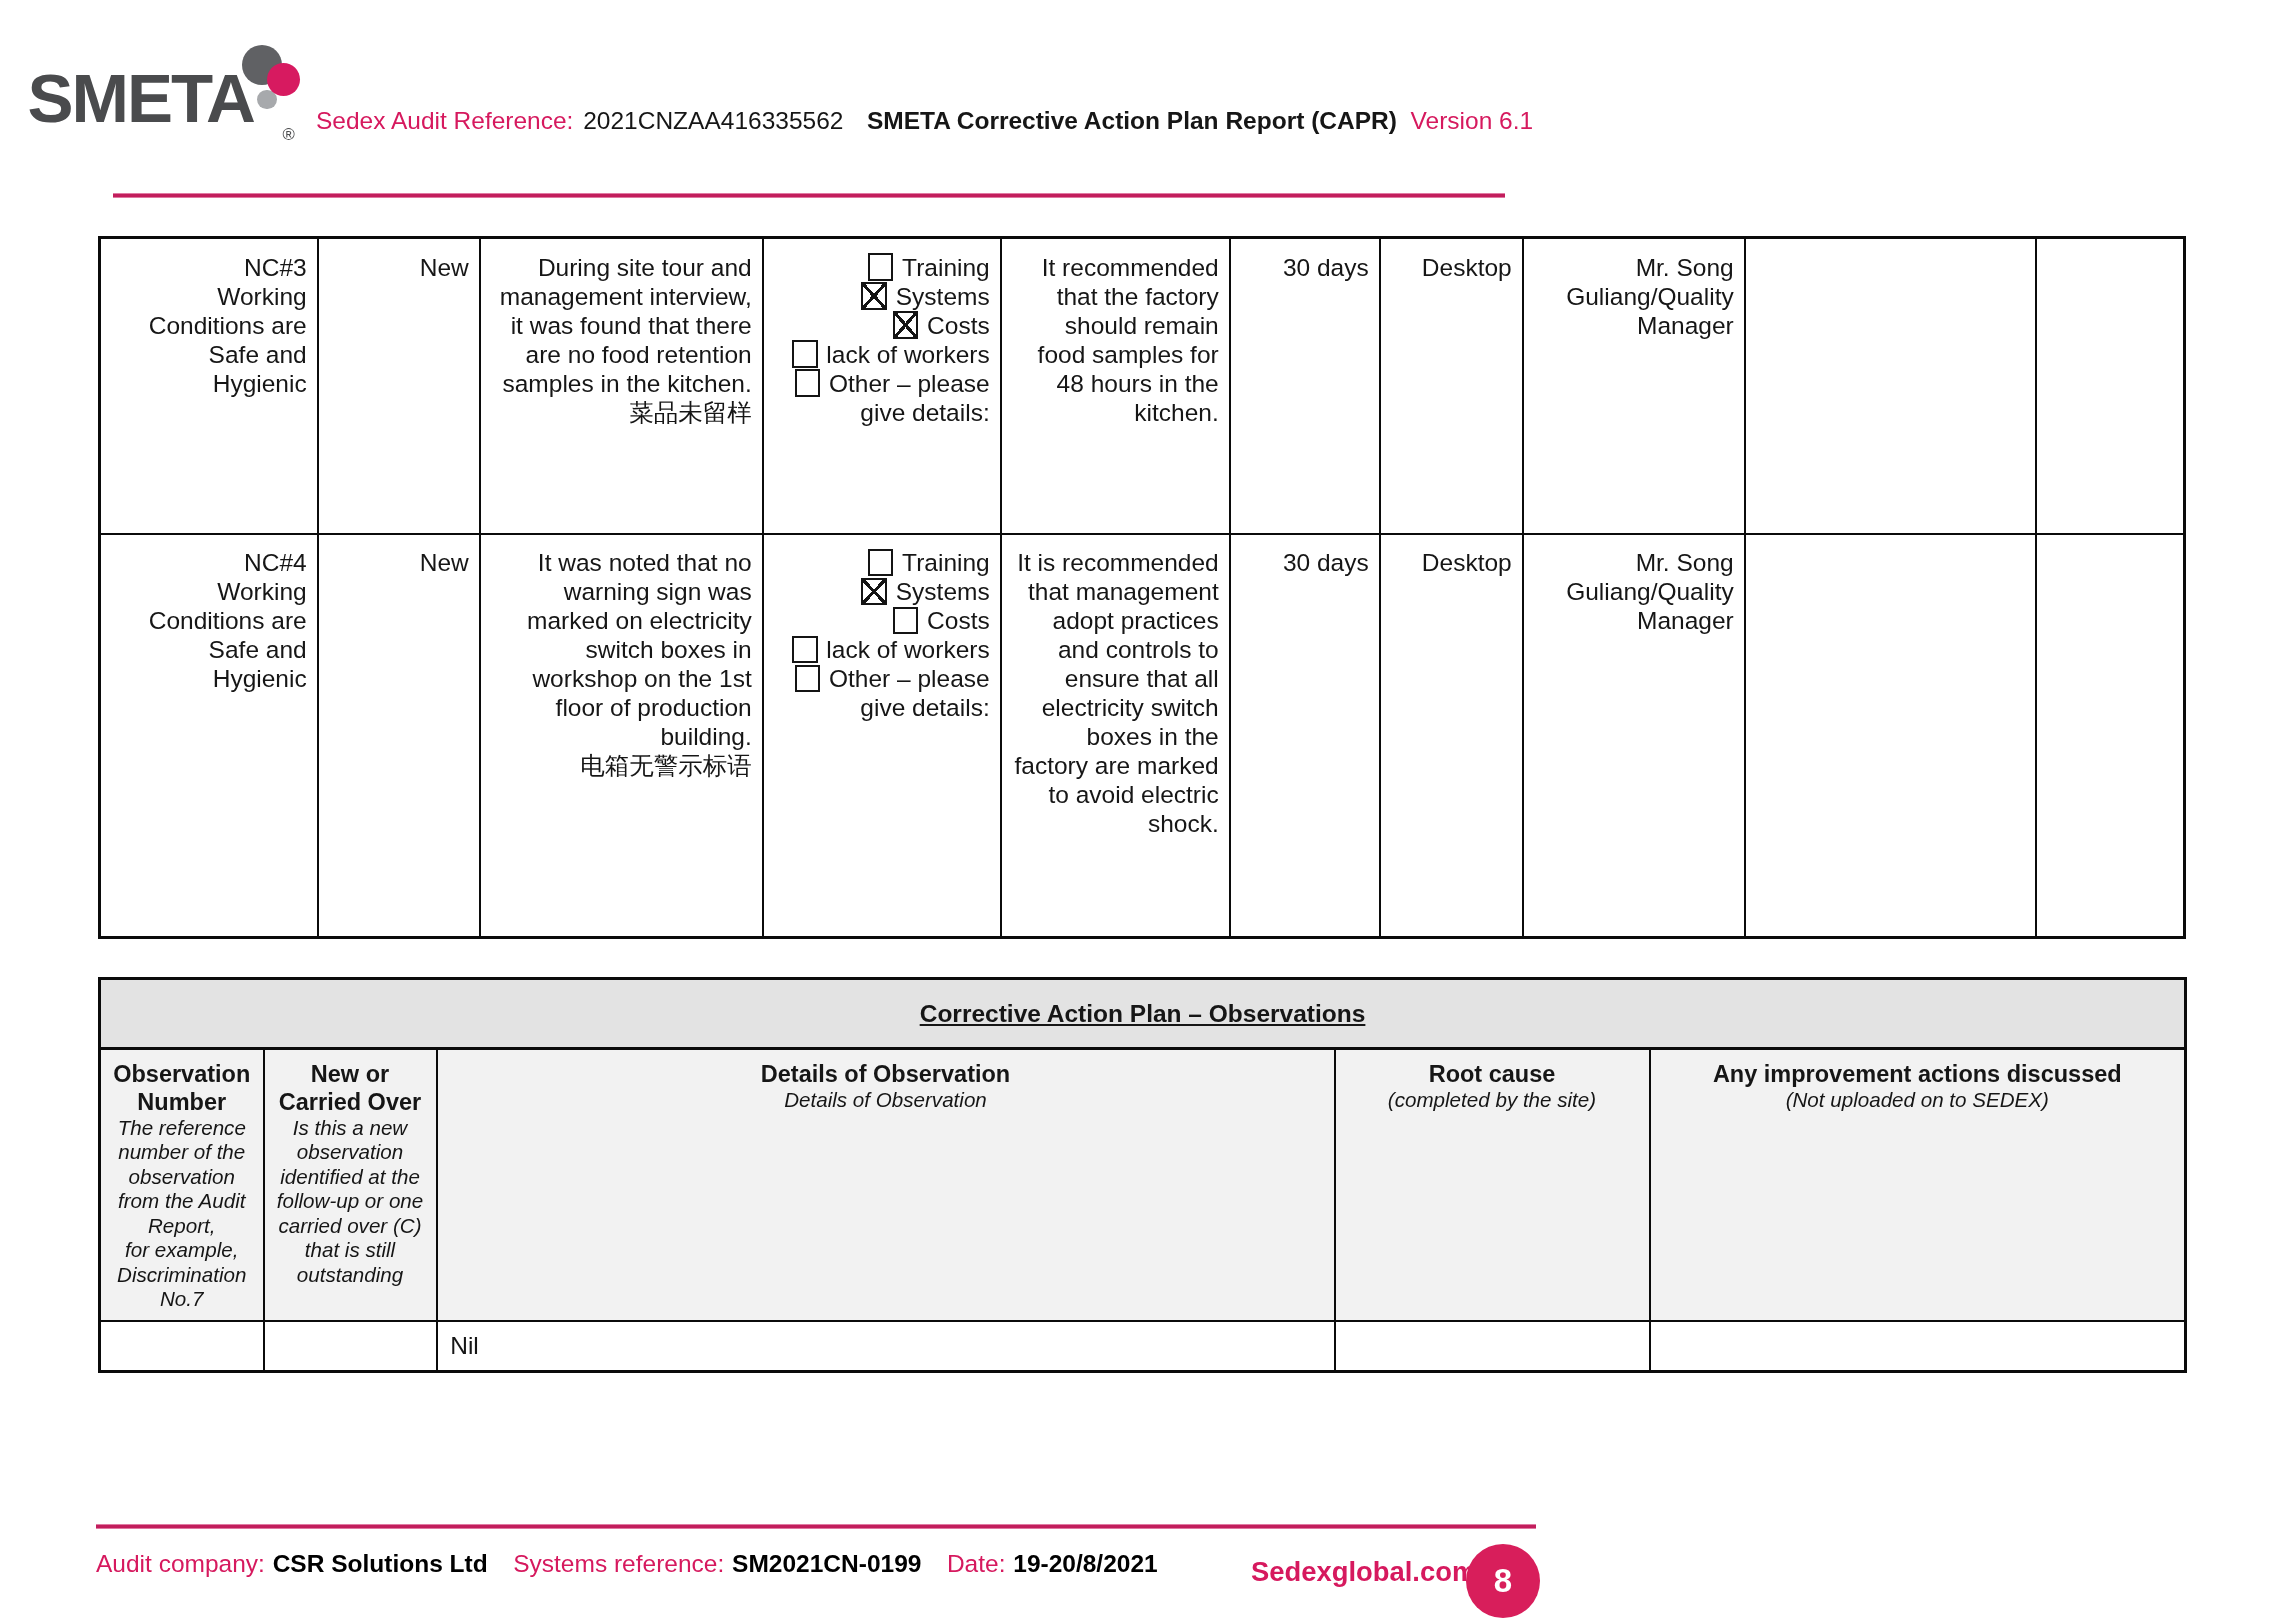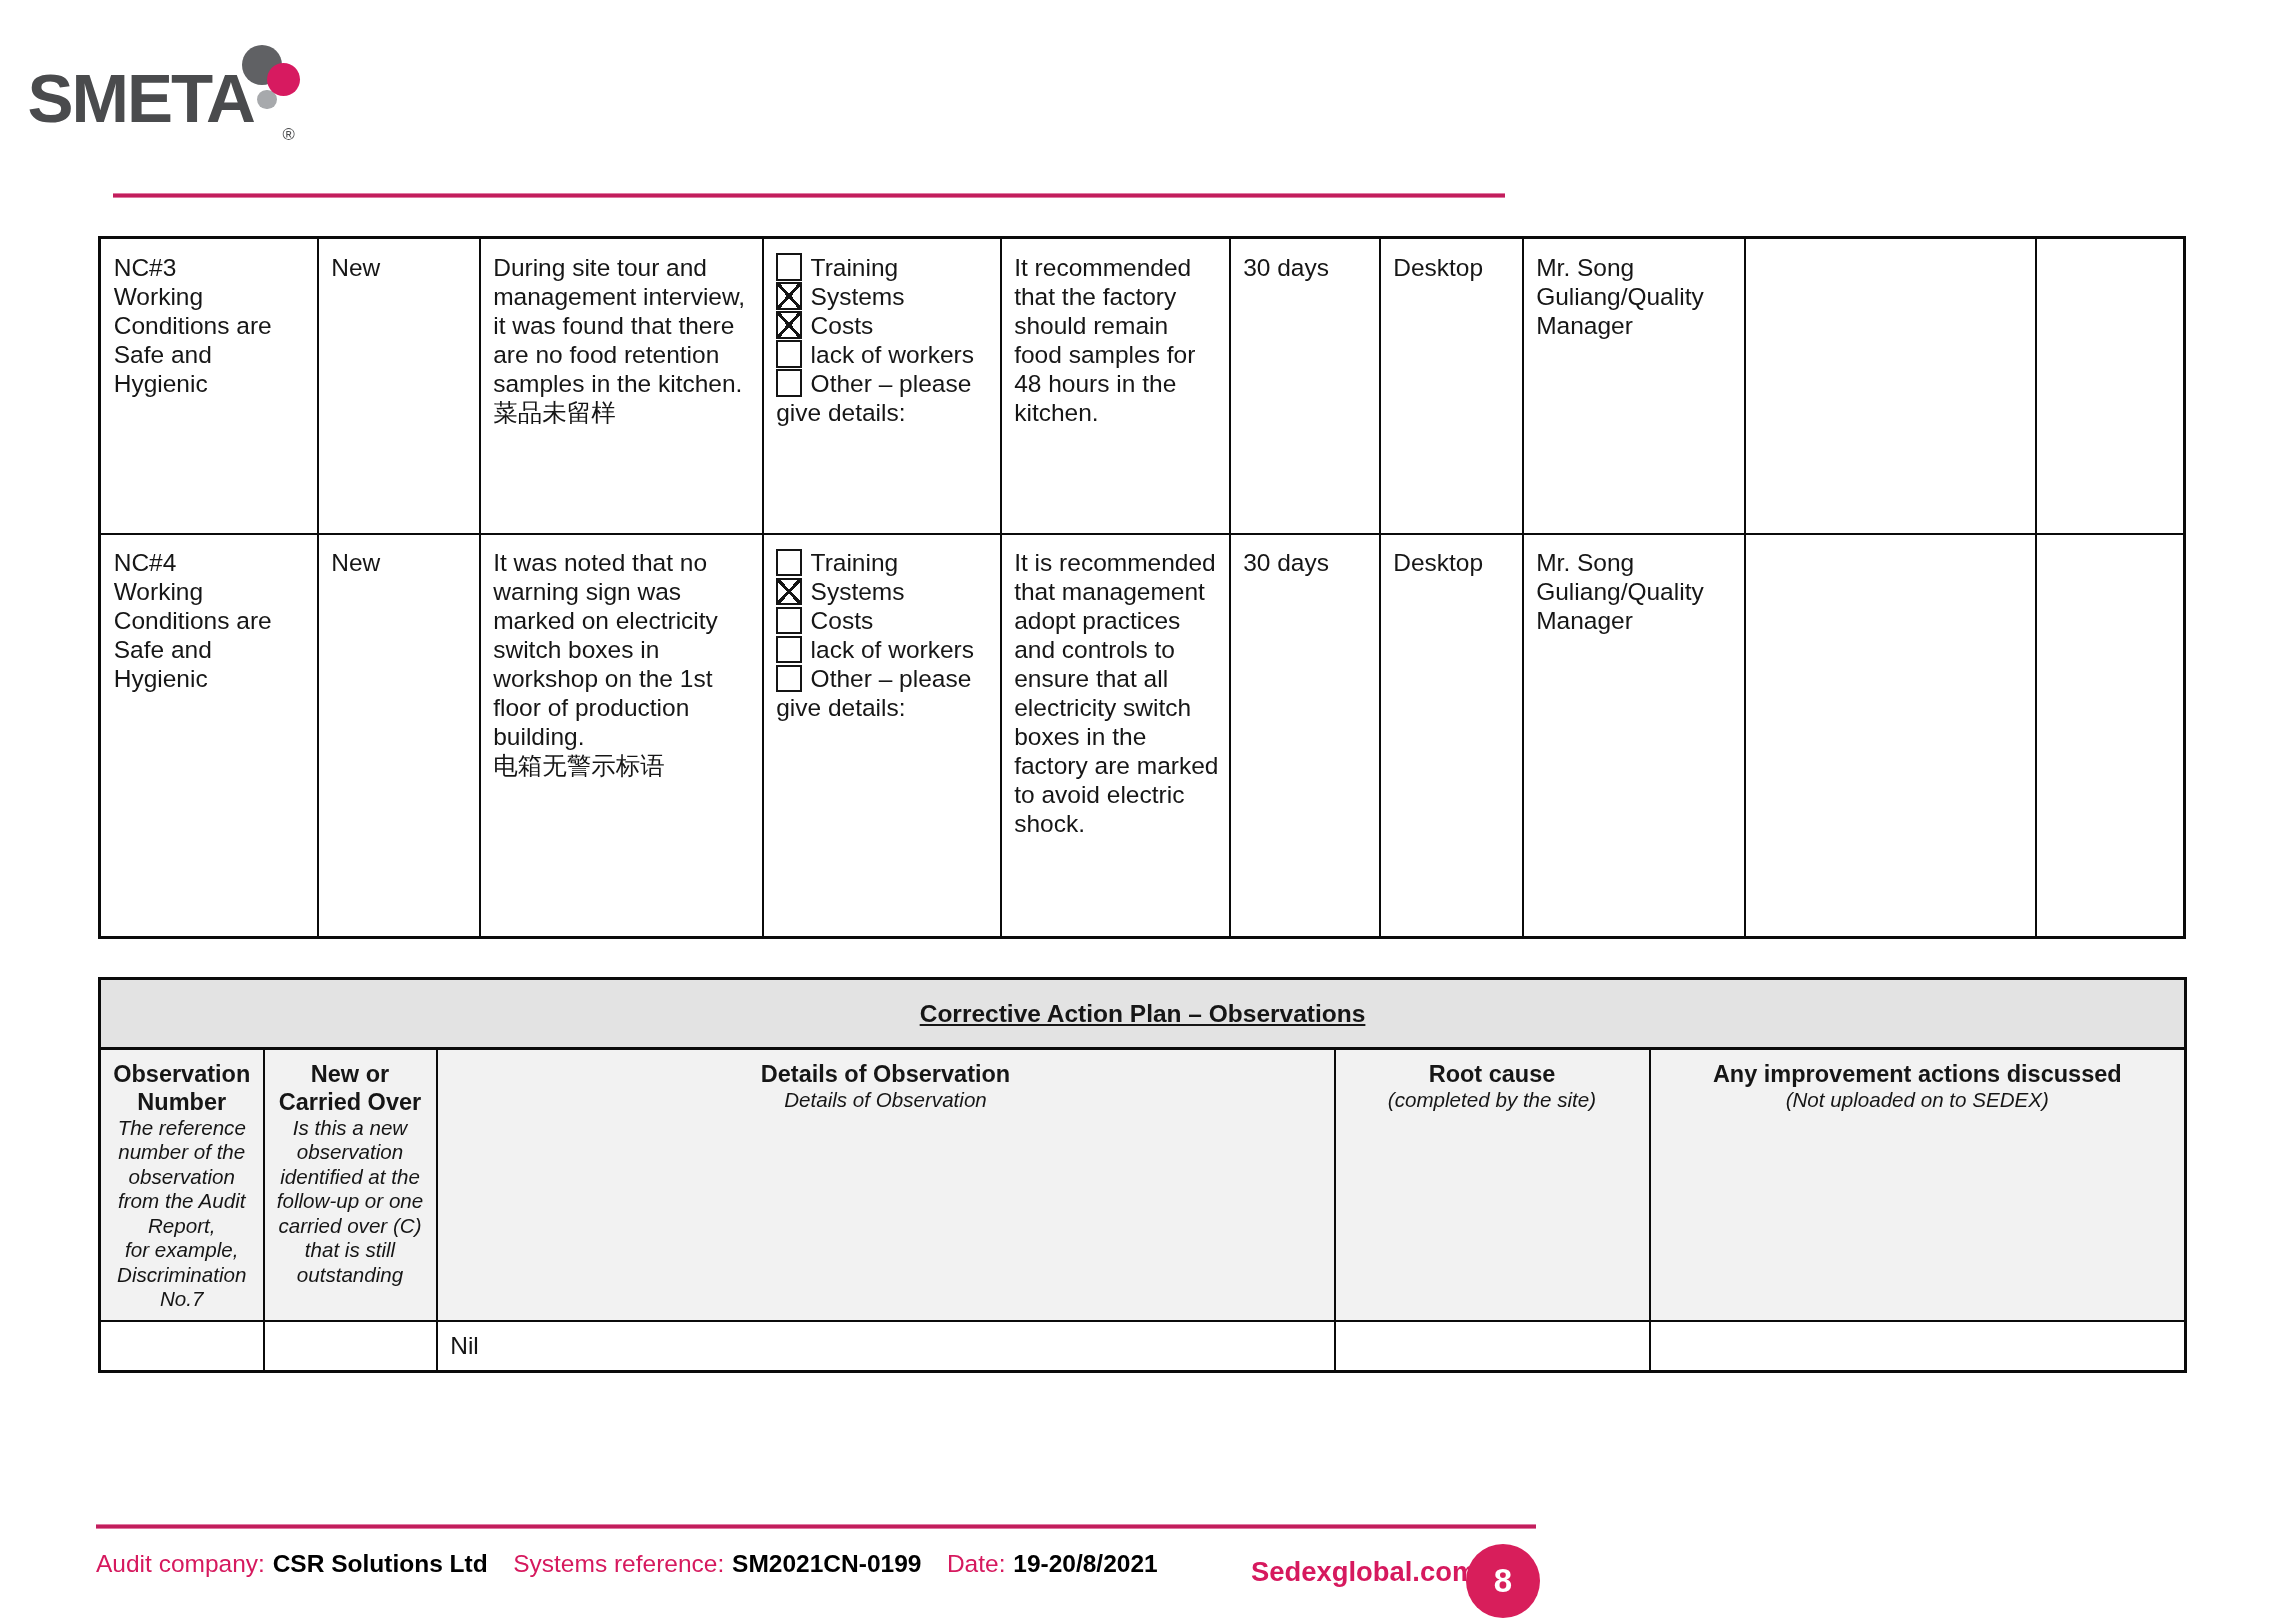--- a/index.html
+++ b/index.html
@@ -21,21 +21,21 @@
   .hseg{margin-right:9.8px;}
   .hval{margin-right:23.5px;}
   .htitle{font-weight:700;margin-right:13.7px;}
 
   .rule{position:absolute;height:4.9px;background:linear-gradient(to bottom,#F0A8C6,#C21E5C 30%,#C21E5C 72%,#F0A8C6);}
   .rule-top{left:113px;top:160px;width:1392px;}
   .rule-bottom{left:96px;top:1491px;width:1440px;}
 
   
   table{border-collapse:collapse;table-layout:fixed;}
-  #nc-table{position:absolute;left:98px;top:203px;width:2085px;border:3.9px solid #0B0B0B;}
+  #nc-table{position:absolute;left:98px;top:203px;width:2085px;border:3.9px solid #0B0B0B;text-align:right;}
   #nc-table td{border:2.9px solid #0B0B0B;vertical-align:top;padding:13.7px 9.8px 5.9px 12.7px;font-size:24.5px;line-height:29px;background:#fff;}
   tr.nc-r1{height:296px;}
   tr.nc-r2{height:404px;}
 
   .cb{display:inline-block;width:21.6px;height:23.5px;border:2.9px solid #141414;margin-right:8.8px;vertical-align:-4.9px;background:#fff;}
   .cb[data-checked="true"]{background-image:
     linear-gradient(to top right,transparent 45%,#141414 45%,#141414 55%,transparent 55%),
     linear-gradient(to bottom right,transparent 45%,#141414 45%,#141414 55%,transparent 55%);}
 
   #obs-table{position:absolute;left:98px;top:944px;width:2085px;border:3.9px solid #0B0B0B;}
@@ -61,20 +61,23 @@
 <div class="page">
 
   <div class="logo">
     <div class="logo-word">SMETA</div>
     <div class="logo-reg">®</div>
     <div class="dot dot-dark"></div>
     <div class="dot dot-light"></div>
     <div class="dot dot-pink"></div>
   </div>
 
+  <div class="header-line">
+    <span class="pink hseg">Sedex Audit Reference:</span><span class="hval">2021CNZAA416335562</span><span class="htitle">SMETA Corrective Action Plan Report (CAPR)</span><span class="pink">Version 6.1</span>
+  </div>
 
   <div class="rule rule-top"></div>
 
   <table id="nc-table">
     <colgroup>
       <col style="width:218px">
         <col style="width:162px">
         <col style="width:283px">
         <col style="width:238px">
         <col style="width:229px">

